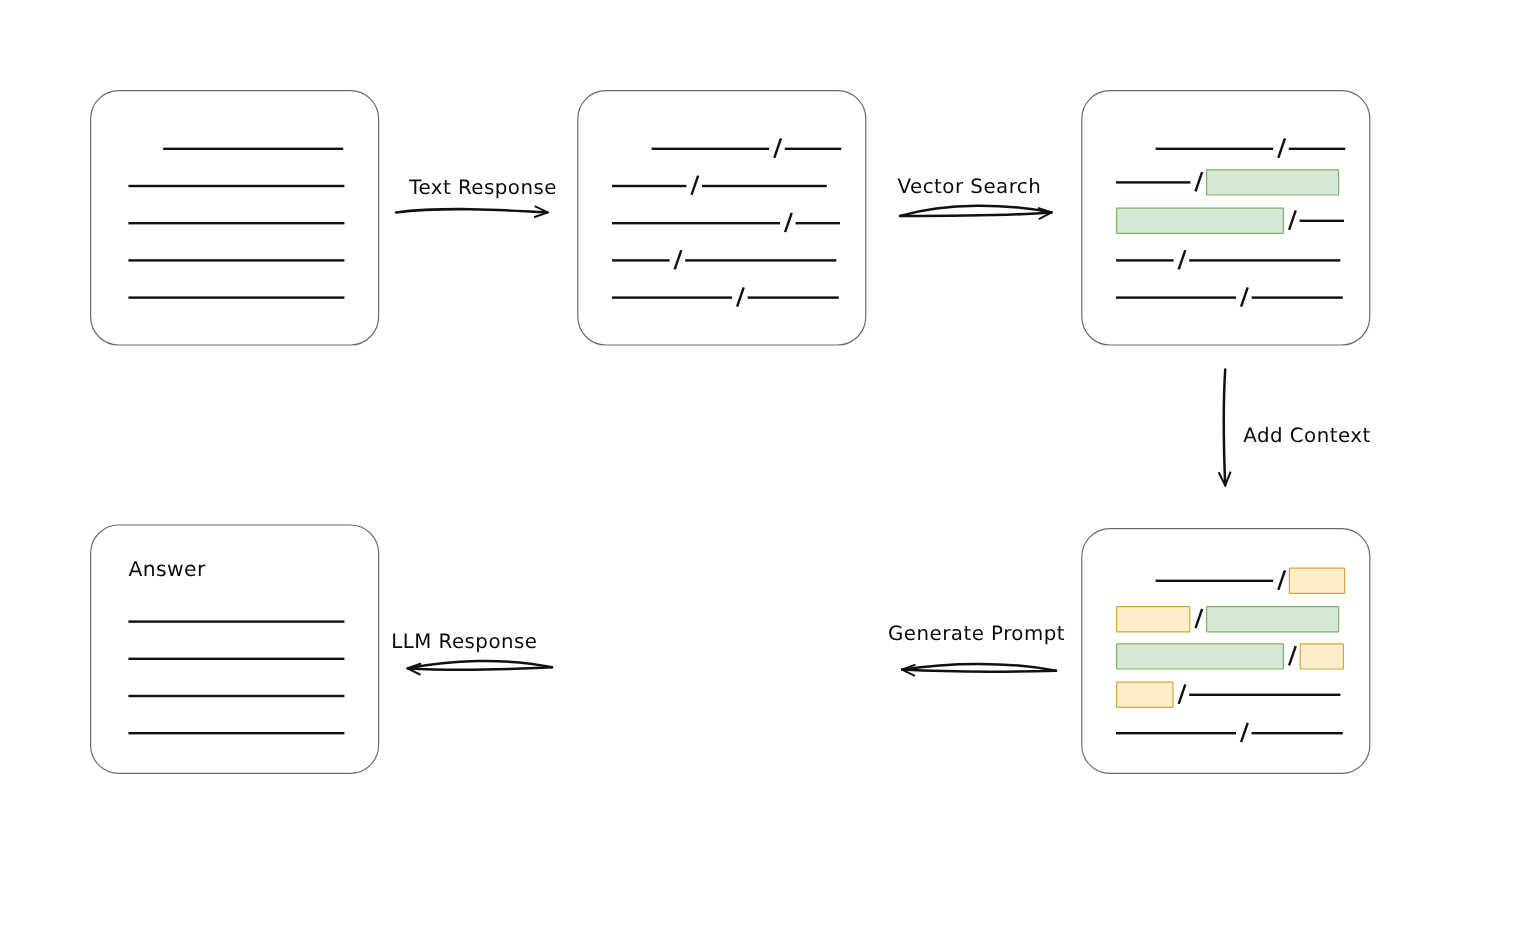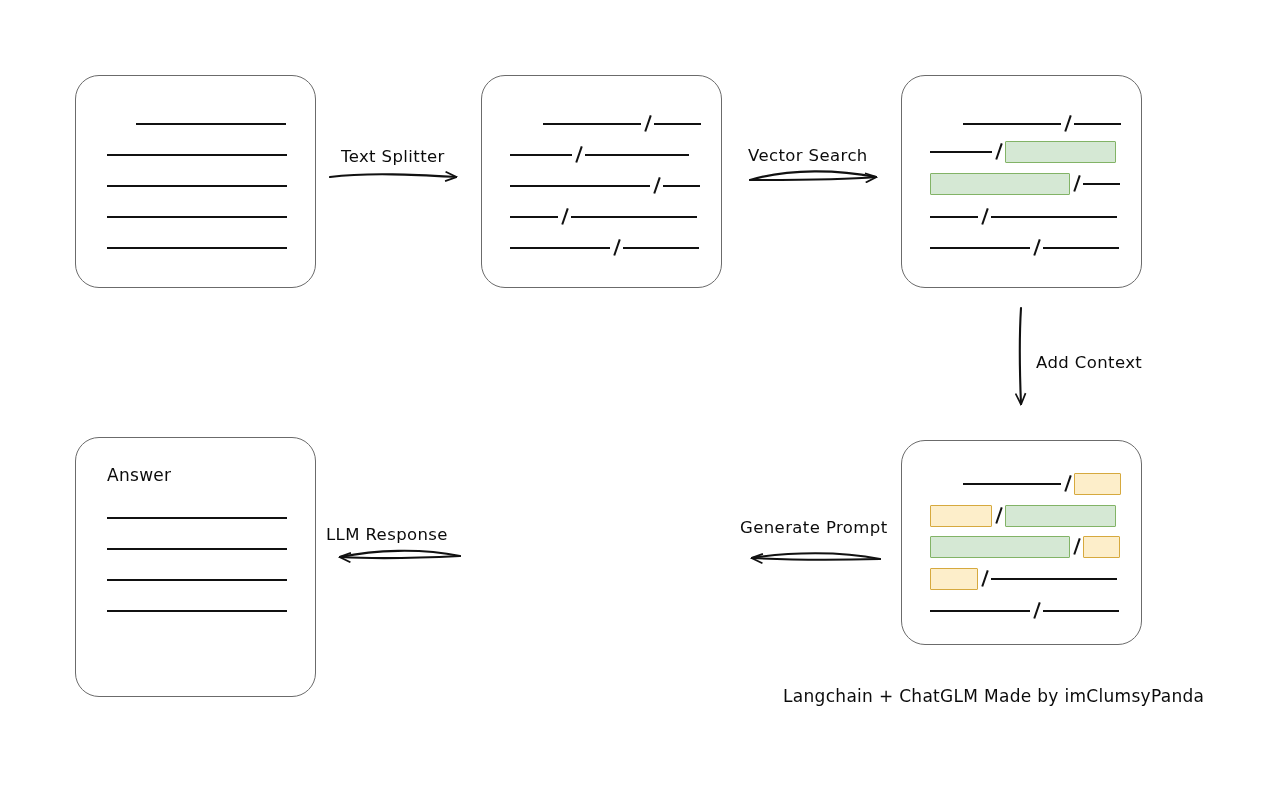--- a/index.html
+++ b/index.html
@@ -176,21 +176,21 @@
       <path d="M880,559 C840,551 790,552 752,558" fill="none" stroke="#111111" stroke-width="2.1" stroke-linecap="round"></path>
       <path d="M880,559 C840,560 790,560 752,558" fill="none" stroke="#111111" stroke-width="2.1" stroke-linecap="round" marker-end="url(#openArrowL)"></path>
     </g>
 
     <g>
       <path d="M460,556 C420,548 375,550 340,557" fill="none" stroke="#111111" stroke-width="2.1" stroke-linecap="round"></path>
       <path d="M460,556 C420,558 375,559 340,557" fill="none" stroke="#111111" stroke-width="2.1" stroke-linecap="round" marker-end="url(#openArrowL)"></path>
     </g>
   </svg>
 
-  <div class="arrow-label handwritten" style="left:341px; top:147px;">Text Splitter</div>
+  <div class="arrow-label handwritten" style="left:341px; top:147px;">Text Response</div>
   <div class="arrow-label handwritten" style="left:748px; top:146px;">Vector Search</div>
   <div class="arrow-label handwritten" style="left:1036px; top:353px;">Add Context</div>
   <div class="arrow-label handwritten" style="left:740px; top:518px;text-align:right;">Generate Prompt</div>
   <div class="arrow-label handwritten" style="left:326px; top:525px;">LLM Response</div>
 
   <div class="doc-box" style="left:75px; top:75px; width:241px; height:213px;">
     <div class="rows">
       <div class="row" style="top:38px;  padding-left:60px;">
         <span class="seg" style="width:150px;"></span>
       </div>
@@ -293,33 +293,32 @@
       </div>
       <div class="row" style="top:160px; padding-left:28px;">
         <span class="seg" style="width:100px;"></span>
         <span class="slash"></span>
         <span class="seg" style="width:76px;"></span>
       </div>
     </div>
   </div>
 
 
-  <div class="doc-box" style="left:75px; top:437px; width:241px; height:260px;">
+  <div class="doc-box" style="left:75px; top:437px; width:241px; height:208px;">
     <div class="box-title" style="left:31px; top:27px;">Answer</div>
     <div class="rows">
       <div class="row" style="top:70px;  padding-left:31px;">
         <span class="seg" style="width:180px;"></span>
       </div>
       <div class="row" style="top:101px; padding-left:31px;">
         <span class="seg" style="width:180px;"></span>
       </div>
       <div class="row" style="top:132px; padding-left:31px;">
         <span class="seg" style="width:180px;"></span>
       </div>
       <div class="row" style="top:163px; padding-left:31px;">
         <span class="seg" style="width:180px;"></span>
       </div>
     </div>
   </div>
 
-  <div class="footer-note handwritten" style="left:783px; top:686px;">Langchain + ChatGLM Made by imClumsyPanda</div>
 
 </div>
 
 </body></html>

